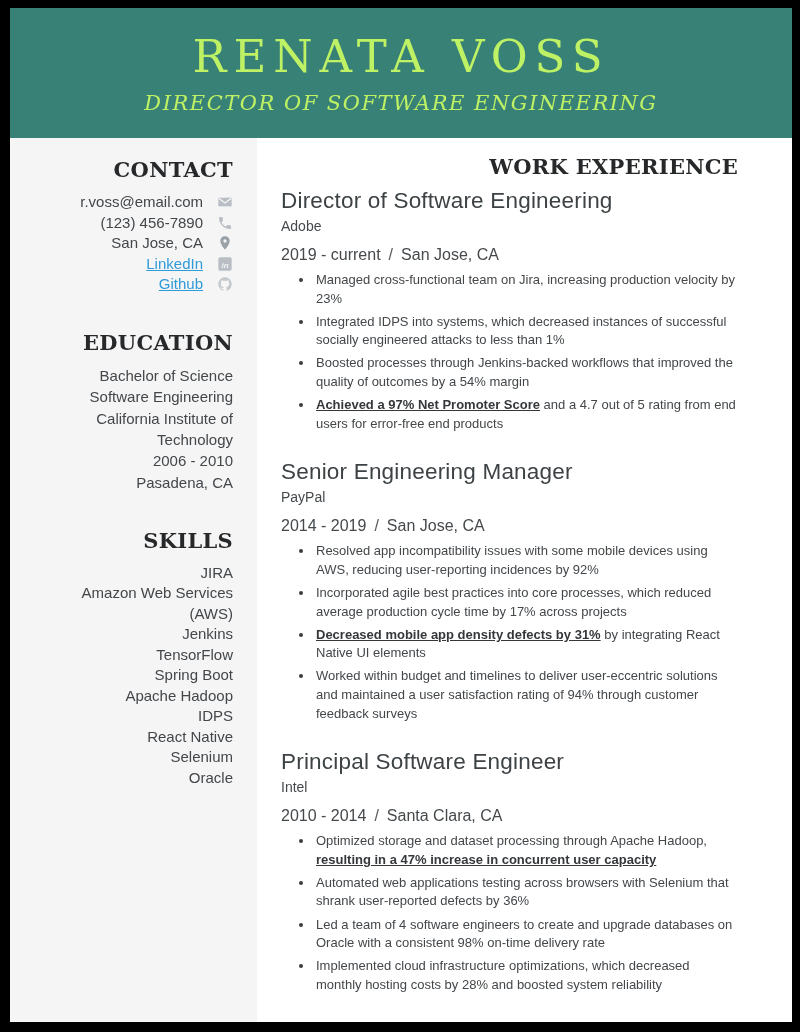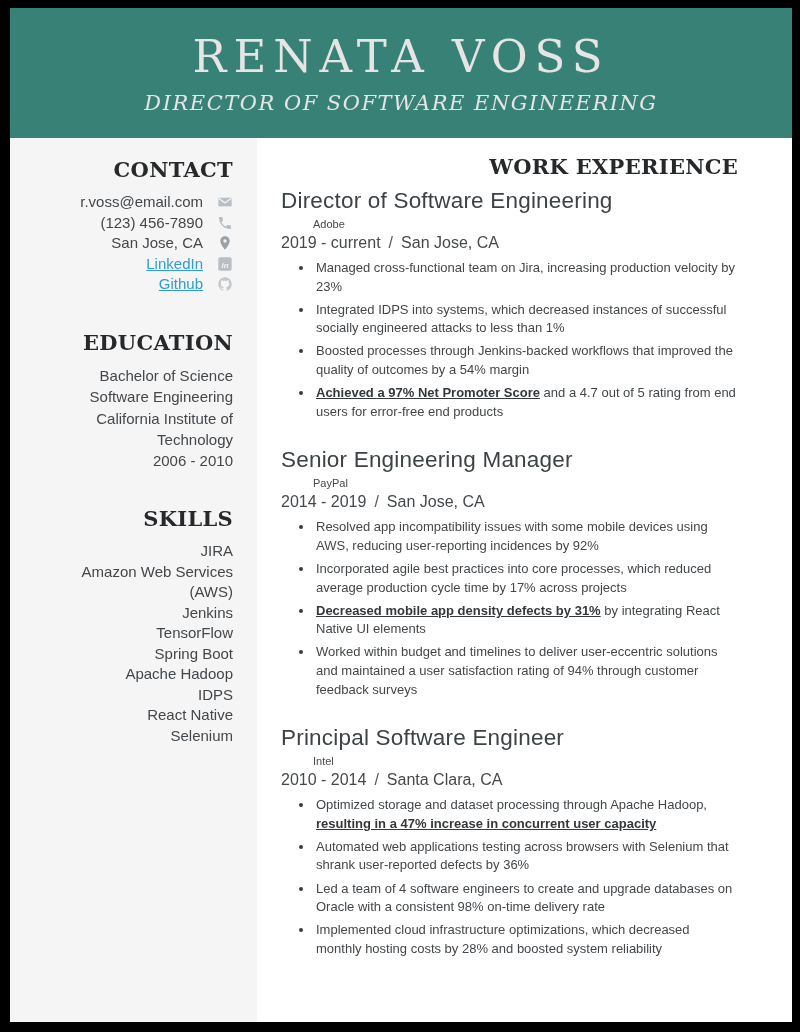--- a/index.html
+++ b/index.html
@@ -14,21 +14,21 @@
     position:relative;overflow:hidden;
   }
   .page{
     position:absolute;left:10px;top:8px;right:8px;bottom:10px;
     background:#ffffff;display:flex;flex-direction:column;overflow:hidden;
   }
   
   .band{
     background:var(--accent);height:130px;flex:none;
     display:flex;flex-direction:column;align-items:center;justify-content:center;
-    color:#e5e5e5;text-align:center;
+    color:#bef264;text-align:center;
   }
   .name{
     font-family:"DejaVu Serif","Liberation Serif",serif;
     font-size:45px;letter-spacing:7px;font-weight:500;line-height:1.05;
     margin-top:2px;
   }
   .subtitle{
     font-family:"DejaVu Serif","Liberation Serif",serif;font-style:italic;
     font-size:21px;letter-spacing:1.5px;margin-top:10px;
   }
@@ -59,22 +59,22 @@
   .edu .side-line{margin-bottom:0.5px;}
   .skills .side-line{line-height:20.5px;}
   
   .main-head{margin:0 0 4px 0;text-align:right;}
   .job{margin-top:25px;}
   .job:first-of-type{margin-top:9px;}
   .job-title{
     font-size:22.5px;font-weight:400;color:#3d4245;margin:0;line-height:1.2;
     letter-spacing:0.2px;
   }
-  .job-company{font-size:11px;margin-top:4px;color:#45494c;margin-left:32px;}
-  .job-dateline{font-size:16px;margin-top:4px;color:#45494c;}
+  .job-company{font-size:14px;margin-top:4px;color:#45494c;}
+  .job-dateline{font-size:16px;margin-top:12px;color:#45494c;}
   .job-dateline .sep{margin:0 8px;color:#55595c;}
   ul.bullets{margin:7px 0 0 0;padding-left:33px;}
   ul.bullets li{
     font-size:13px;line-height:18.6px;margin-bottom:4.5px;
     padding-left:2px;
   }
   ul.bullets li::marker{color:#3a3d40;font-size:13px;}
   .em{font-weight:bold;text-decoration:underline;color:#35383b;}
 </style>
 </head>
@@ -134,34 +134,36 @@
             </div>
           </div>
       </section>
       <section class="side-section edu" data-name="education-section">
         <div class="side-head" data-name="education-heading">EDUCATION</div>
         <div id="education-list" data-name="education-list">
             <div class="side-line" data-name="education-line">Bachelor of Science</div>
             <div class="side-line" data-name="education-line">Software Engineering</div>
             <div class="side-line" data-name="education-line">California Institute of Technology</div>
             <div class="side-line" data-name="education-line">2006 - 2010</div>
+            <div class="side-line" data-name="education-line">Pasadena, CA</div>
           </div>
       </section>
       <section class="side-section skills" data-name="skills-section">
         <div class="side-head" data-name="skills-heading">SKILLS</div>
         <div id="skills-list" data-name="skills-list">
             <div class="side-line" data-name="skill-item">JIRA</div>
             <div class="side-line" data-name="skill-item">Amazon Web Services (AWS)</div>
             <div class="side-line" data-name="skill-item">Jenkins</div>
             <div class="side-line" data-name="skill-item">TensorFlow</div>
             <div class="side-line" data-name="skill-item">Spring Boot</div>
             <div class="side-line" data-name="skill-item">Apache Hadoop</div>
             <div class="side-line" data-name="skill-item">IDPS</div>
             <div class="side-line" data-name="skill-item">React Native</div>
             <div class="side-line" data-name="skill-item">Selenium</div>
+            <div class="side-line" data-name="skill-item">Oracle</div>
           </div>
       </section>
     </aside>
     <main class="main" data-name="main-column">
       <h1 class="main-head" data-name="work-experience-heading">WORK EXPERIENCE</h1>
       <div id="jobs" data-name="jobs-list">
           <article class="job" data-name="job-entry">
             <h2 class="job-title" data-name="job-title">Director of Software Engineering</h2>
             <div class="job-company" data-name="job-company">Adobe</div>
             <div class="job-dateline" data-name="job-dateline"><span data-name="job-dates">2019 - current</span><span class="sep" data-name="dateline-separator">/</span><span data-name="job-location">San Jose, CA</span></div>

